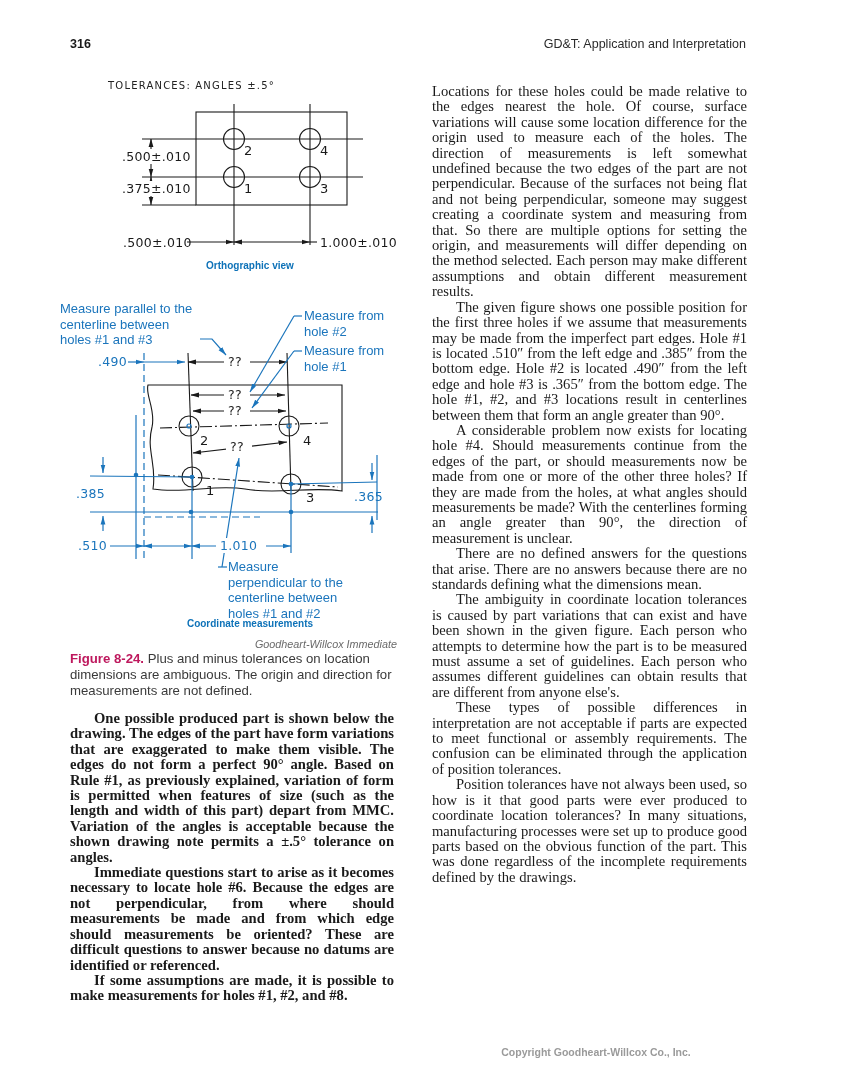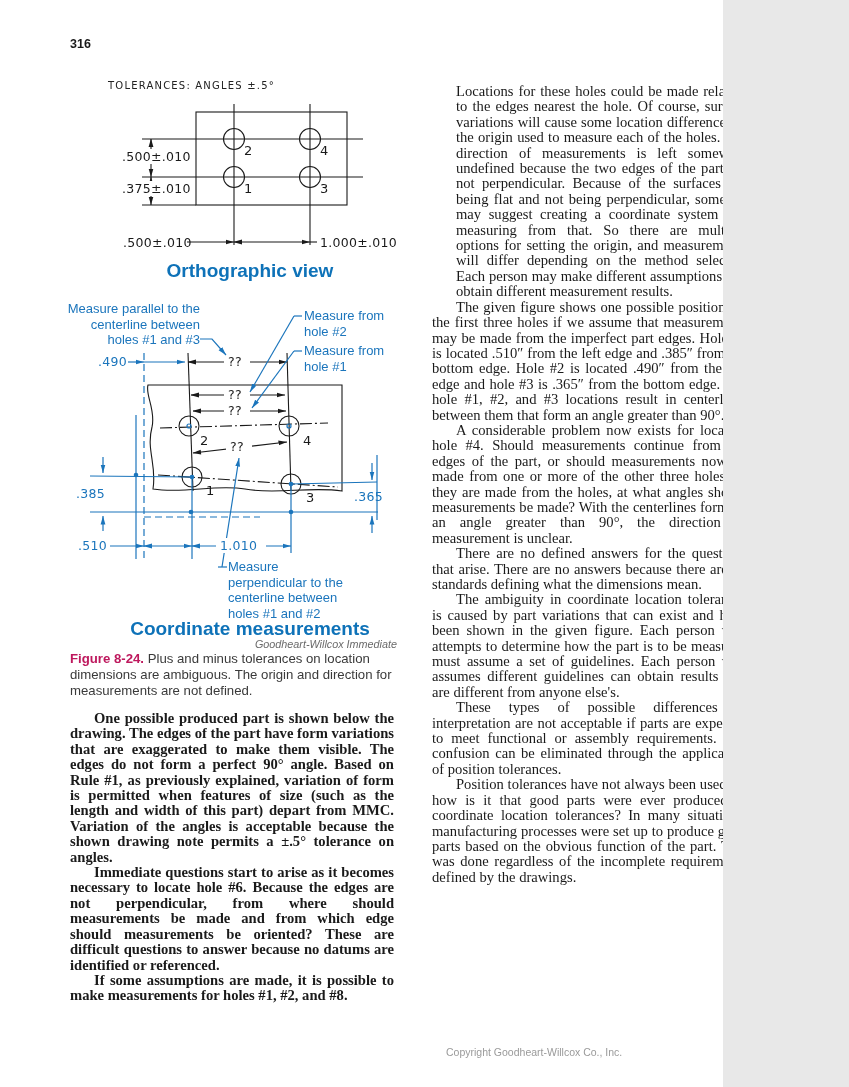--- a/index.html
+++ b/index.html
@@ -1,56 +1,57 @@
 <!DOCTYPE html>
 <html><head>
 <meta charset="utf-8">
 <style>
   html,body{margin:0;padding:0;background:#e8e8e8;}
-  .page{position:relative;width:723px;height:1087px;background:#ffffff;overflow:hidden;
+  .page{position:relative;width:849px;height:1087px;background:#ffffff;overflow:hidden;
         font-family:"Liberation Sans",sans-serif;color:#1f1f1f;}
   .abs{position:absolute;}
   
   .page-num{left:70px;top:37px;font-size:12.5px;font-weight:bold;color:#1a1a1a;}
   .header-right{left:380px;top:37px;width:366px;text-align:right;font-size:12.5px;color:#2b2b2b;}
-  .footer{left:446px;top:1046px;width:300px;text-align:left;font-size:10.5px;color:#9a9a9a;}
+  .footer{left:446px;top:1046px;width:300px;text-align:center;font-size:10.5px;color:#9a9a9a;font-weight:bold;}
   
   .tol-note{left:108px;top:80px;font-size:10px;letter-spacing:1.2px;color:#222;
             font-family:"DejaVu Sans",sans-serif;}
-  .cap-blue{font-weight:bold;font-size:19px;color:#0e72b8;text-align:center;}
+  .cap-blue{font-weight:bold;font-size:10px;color:#0e72b8;text-align:center;}
   .cap-ortho{left:80px;top:260px;width:340px;}
   .cap-coord{left:80px;top:618px;width:340px;}
   .publisher{left:97px;top:638px;width:300px;text-align:right;font-style:italic;
              font-size:10.8px;color:#6a6a6a;}
   .fig-caption{left:70px;top:651px;width:332px;font-size:13.2px;line-height:16px;color:#3a3a3a;}
   .fig-label{font-weight:bold;color:#be185d;}
   .coord-wrap{left:60px;top:295px;width:360px;height:348px;}
   .coord-wrap svg{position:absolute;left:0;top:0;}
   .ann{position:absolute;color:#1b75bc;font-size:13px;line-height:15.5px;white-space:pre-line;}
-  .ann-parallel{left:0;top:6px;width:140px;text-align:right;}
+  .ann-parallel{left:0;top:6px;width:140px;}
   .ann-from2{left:244px;top:13px;}
   .ann-from1{left:244px;top:48px;}
   .ann-perp{left:168px;top:264px;}
   
   .col{font-family:"Liberation Serif","DejaVu Serif",serif;font-size:14.6px;line-height:15.4px;
        text-align:justify;color:#1a1a1a;}
   .col p{margin:0;text-indent:24px;}
-  .col p.noindent{text-indent:0;margin-left:24px;}
+  .col p.noindent{text-indent:0;}
   .left-col{left:70px;top:711px;width:324px;font-weight:bold;}
   .right-col{left:432px;top:84px;width:315px;}
   svg text{font-family:"DejaVu Sans",sans-serif;font-size:12.5px;letter-spacing:.3px;fill:#1a1a1a;}
   svg text.blue{fill:#1b75bc;}
   svg text.holenum{font-size:13px;letter-spacing:0;}
 </style>
 </head>
 <body>
 
 <div class="page">
 
   <div class="abs page-num">316</div>
+  <div class="abs header-right">GD&amp;T: Application and Interpretation</div>
 
   <div class="abs tol-note">TOLERANCES:  ANGLES  ±.5°</div>
 
   <svg class="abs" style="left:60px;top:98px" width="345" height="152" viewBox="0 0 345 152">
     <defs>
       <marker id="fb" viewBox="0 0 9 6" refX="8.5" refY="3" markerWidth="9" markerHeight="6" orient="auto" markerUnits="userSpaceOnUse">
           <path d="M0,0.6 L8.5,3 L0,5.4 Z" fill="#1a1a1a"></path>
         </marker>
       <marker id="bb" viewBox="0 0 9 6" refX="0.5" refY="3" markerWidth="9" markerHeight="6" orient="auto" markerUnits="userSpaceOnUse">
           <path d="M8.5,0.6 L0,3 L8.5,5.4 Z" fill="#1a1a1a"></path>

